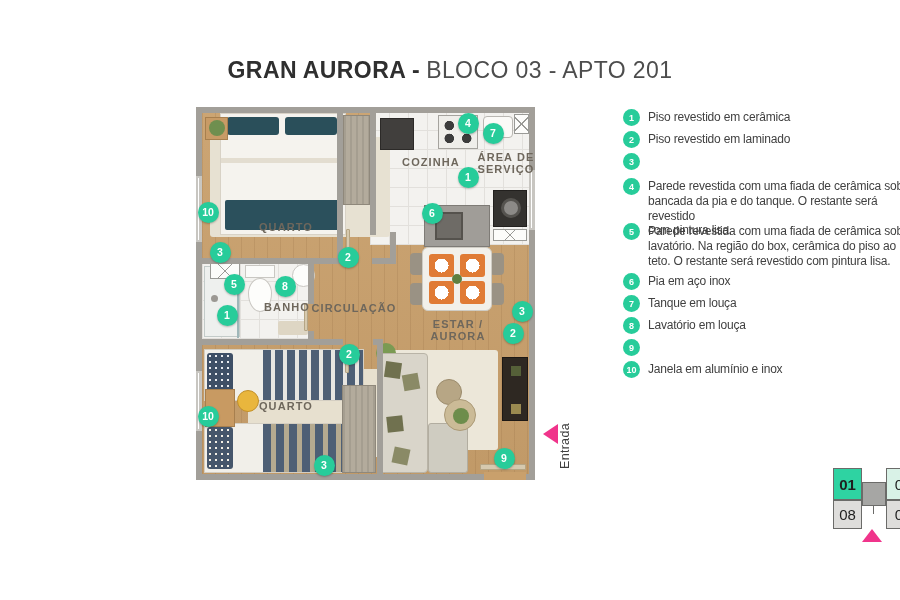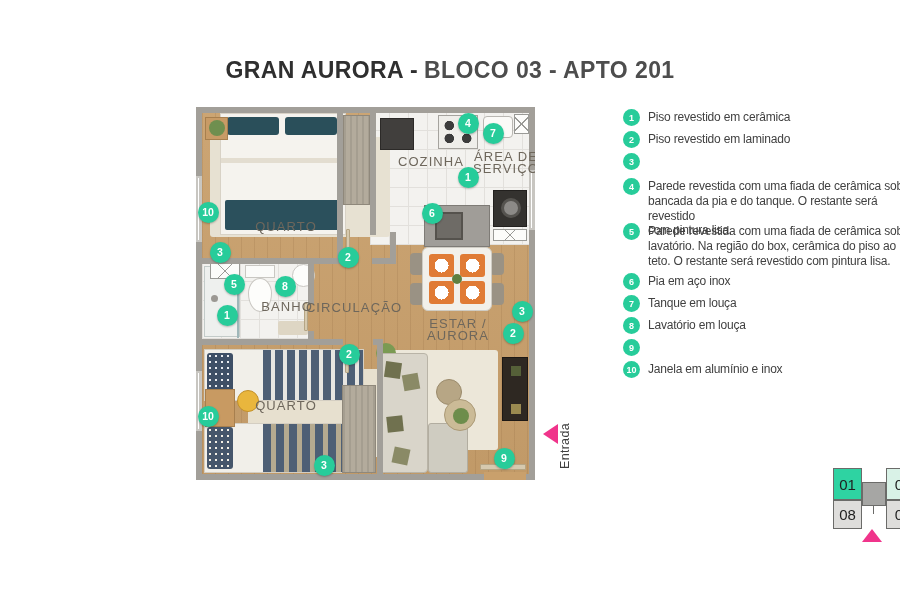--- a/index.html
+++ b/index.html
@@ -2,21 +2,21 @@
 <html style="--green: #27CC9A; --pink: #F0348B; --kpgreen: #2ED3A2; --kpmint: #D9F2E7;"><head>
 <meta charset="utf-8">
 <style>
   html,body{margin:0;padding:0;background:#fff;}
   .stage{position:relative;width:900px;height:600px;background:#ffffff;overflow:hidden;
          font-family:"Liberation Sans",sans-serif;}
   
   .title{position:absolute;left:0;top:57px;width:100%;text-align:center;margin:0;
          font-size:23px;letter-spacing:.4px;color:#383838;font-weight:400;}
   .title .brand{font-weight:700;color:#2f2f2f;}
-  .title .unit{font-weight:700;color:#4d4d4d;margin-left:6px;}
+  .title .unit{font-weight:400;color:#4d4d4d;margin-left:6px;}
   
   .plan{position:absolute;left:196px;top:107px;width:339px;height:373px;
         background:#a29f99;overflow:hidden;}
   .f{position:absolute;box-sizing:border-box;}
   .floor-wood{left:6px;top:6px;right:6px;bottom:6px;z-index:1;background-color:#c9a06c;
     background-image:repeating-linear-gradient(90deg,rgba(121,82,44,.14) 0 1px,transparent 1px 13px),
                      linear-gradient(rgba(255,255,255,.05),rgba(0,0,0,.04));}
   .tile{background-color:#f3f2ef;
     background-image:repeating-linear-gradient(0deg,#e2e0dc 0 1px,transparent 1px 19px),
                      repeating-linear-gradient(90deg,#e2e0dc 0 1px,transparent 1px 19px);z-index:1;}
@@ -24,21 +24,21 @@
   .wall{background:#a29f99;z-index:5;}
   .window{z-index:6;background:#c8c6c1;}
   .window i{position:absolute;left:2px;top:2px;bottom:2px;width:1px;background:#ffffff;display:block;}
   .leaf{background:#d6c9ae;border:1px solid #b5a584;z-index:4;border-radius:1px;}
   .furn{z-index:3;}
   .xbox{background:
      linear-gradient(45deg,transparent calc(50% - .7px),#9a9a96 calc(50% - .7px) calc(50% + .7px),transparent calc(50% + .7px)),
      linear-gradient(-45deg,transparent calc(50% - .7px),#9a9a96 calc(50% - .7px) calc(50% + .7px),transparent calc(50% + .7px)),
      #fcfcfa;border:1px solid #9a9a96;z-index:3;}
   .room-label{position:absolute;z-index:10;transform:translate(-50%,-50%);
-    font-size:13px;font-weight:400;letter-spacing:1.1px;color:#6e675c;
+    font-size:11px;font-weight:700;letter-spacing:1.1px;color:#6e675c;
     white-space:pre-line;text-align:center;line-height:12px;}
   .plan-marker{position:absolute;z-index:20;width:21px;height:21px;border-radius:50%;
     background:var(--green);color:#fff;font-size:10.5px;font-weight:700;
     display:flex;align-items:center;justify-content:center;
     box-shadow:0 1px 2px rgba(0,0,0,.25);}
   
   .entrance-arrow{position:absolute;left:543px;top:424px;width:0;height:0;z-index:3;
     border-top:10px solid transparent;border-bottom:10px solid transparent;
     border-right:15px solid var(--pink);}
   .entrance-label{position:absolute;left:558px;top:409px;height:60px;z-index:3;
@@ -49,21 +49,21 @@
   .leg-row{position:absolute;left:0;display:flex;align-items:flex-start;gap:8px;width:300px;}
   .leg-num{flex:none;width:17px;height:17px;border-radius:50%;background:var(--green);
     color:#fff;font-size:9px;font-weight:700;display:flex;align-items:center;justify-content:center;}
   .leg-text{font-size:12px;line-height:14.8px;color:#414141;letter-spacing:-.2px;
     white-space:pre-line;margin-top:1px;}
   
   .keyplan{position:absolute;left:820px;top:455px;width:110px;height:100px;}
   .kp-unit{position:absolute;border:1px solid #6b6b69;box-sizing:border-box;
     display:flex;align-items:center;justify-content:center;
     font-size:15px;color:#1f1f1f;background:#dedddb;}
-  .kp-active{background:var(--kpgreen);}
+  .kp-active{background:var(--kpgreen);font-weight:bold;}
   .kp-mint{background:var(--kpmint);}
   .kp-conn{position:absolute;left:42px;top:27px;width:24px;height:24px;
     background:#a6a6a4;border:1px solid #6b6b69;box-sizing:border-box;z-index:2;}
   .kp-stem{position:absolute;left:53px;top:51px;width:1px;height:8px;background:#6b6b69;z-index:3;}
   .kp-arrow{position:absolute;left:42px;top:74px;width:0;height:0;
     border-left:10px solid transparent;border-right:10px solid transparent;
     border-bottom:13px solid var(--pink);}
 </style>
 </head>
 <body>

